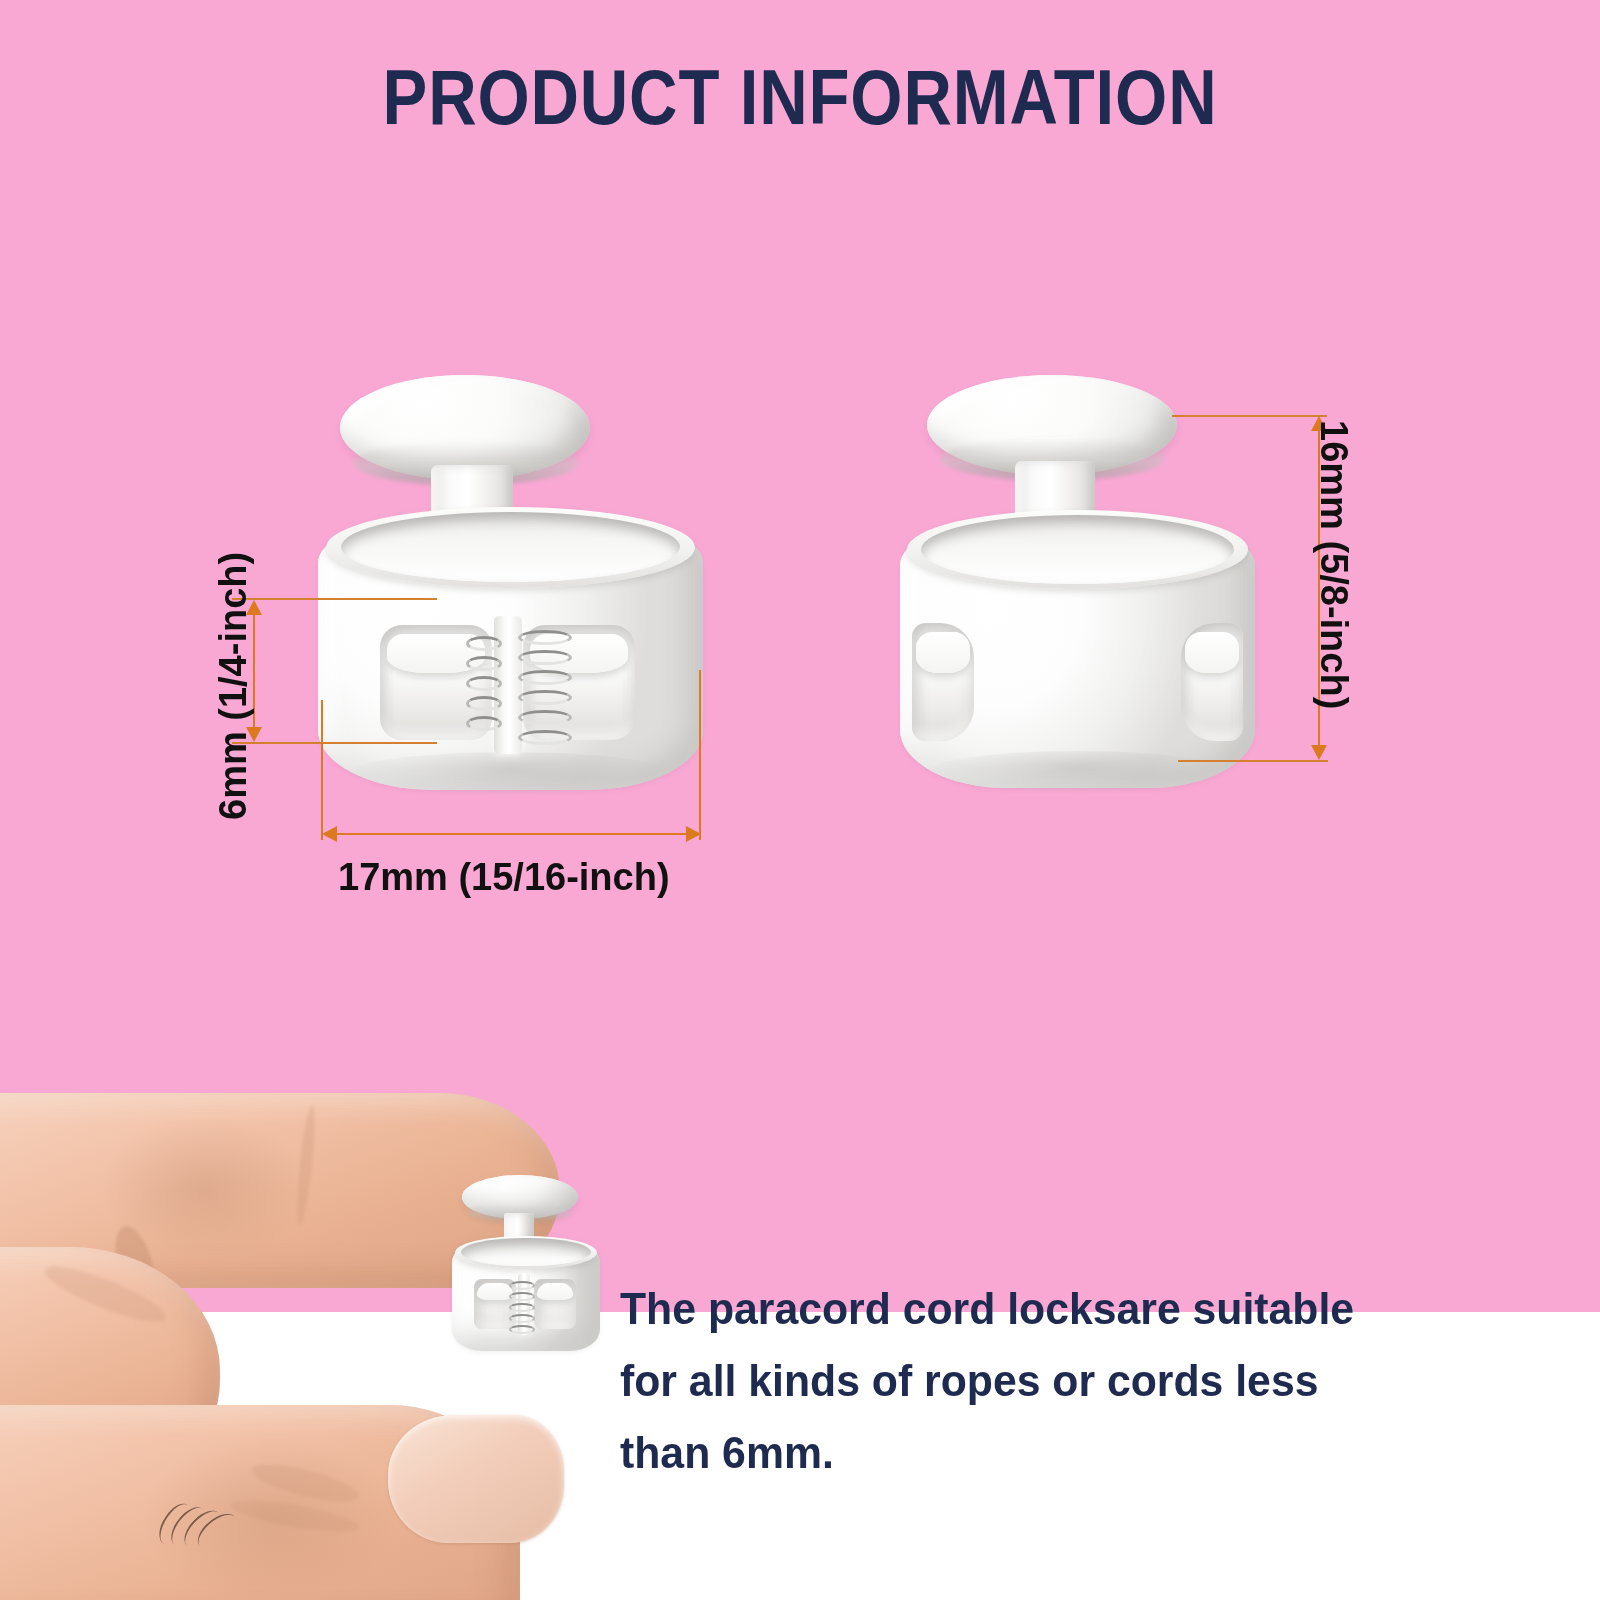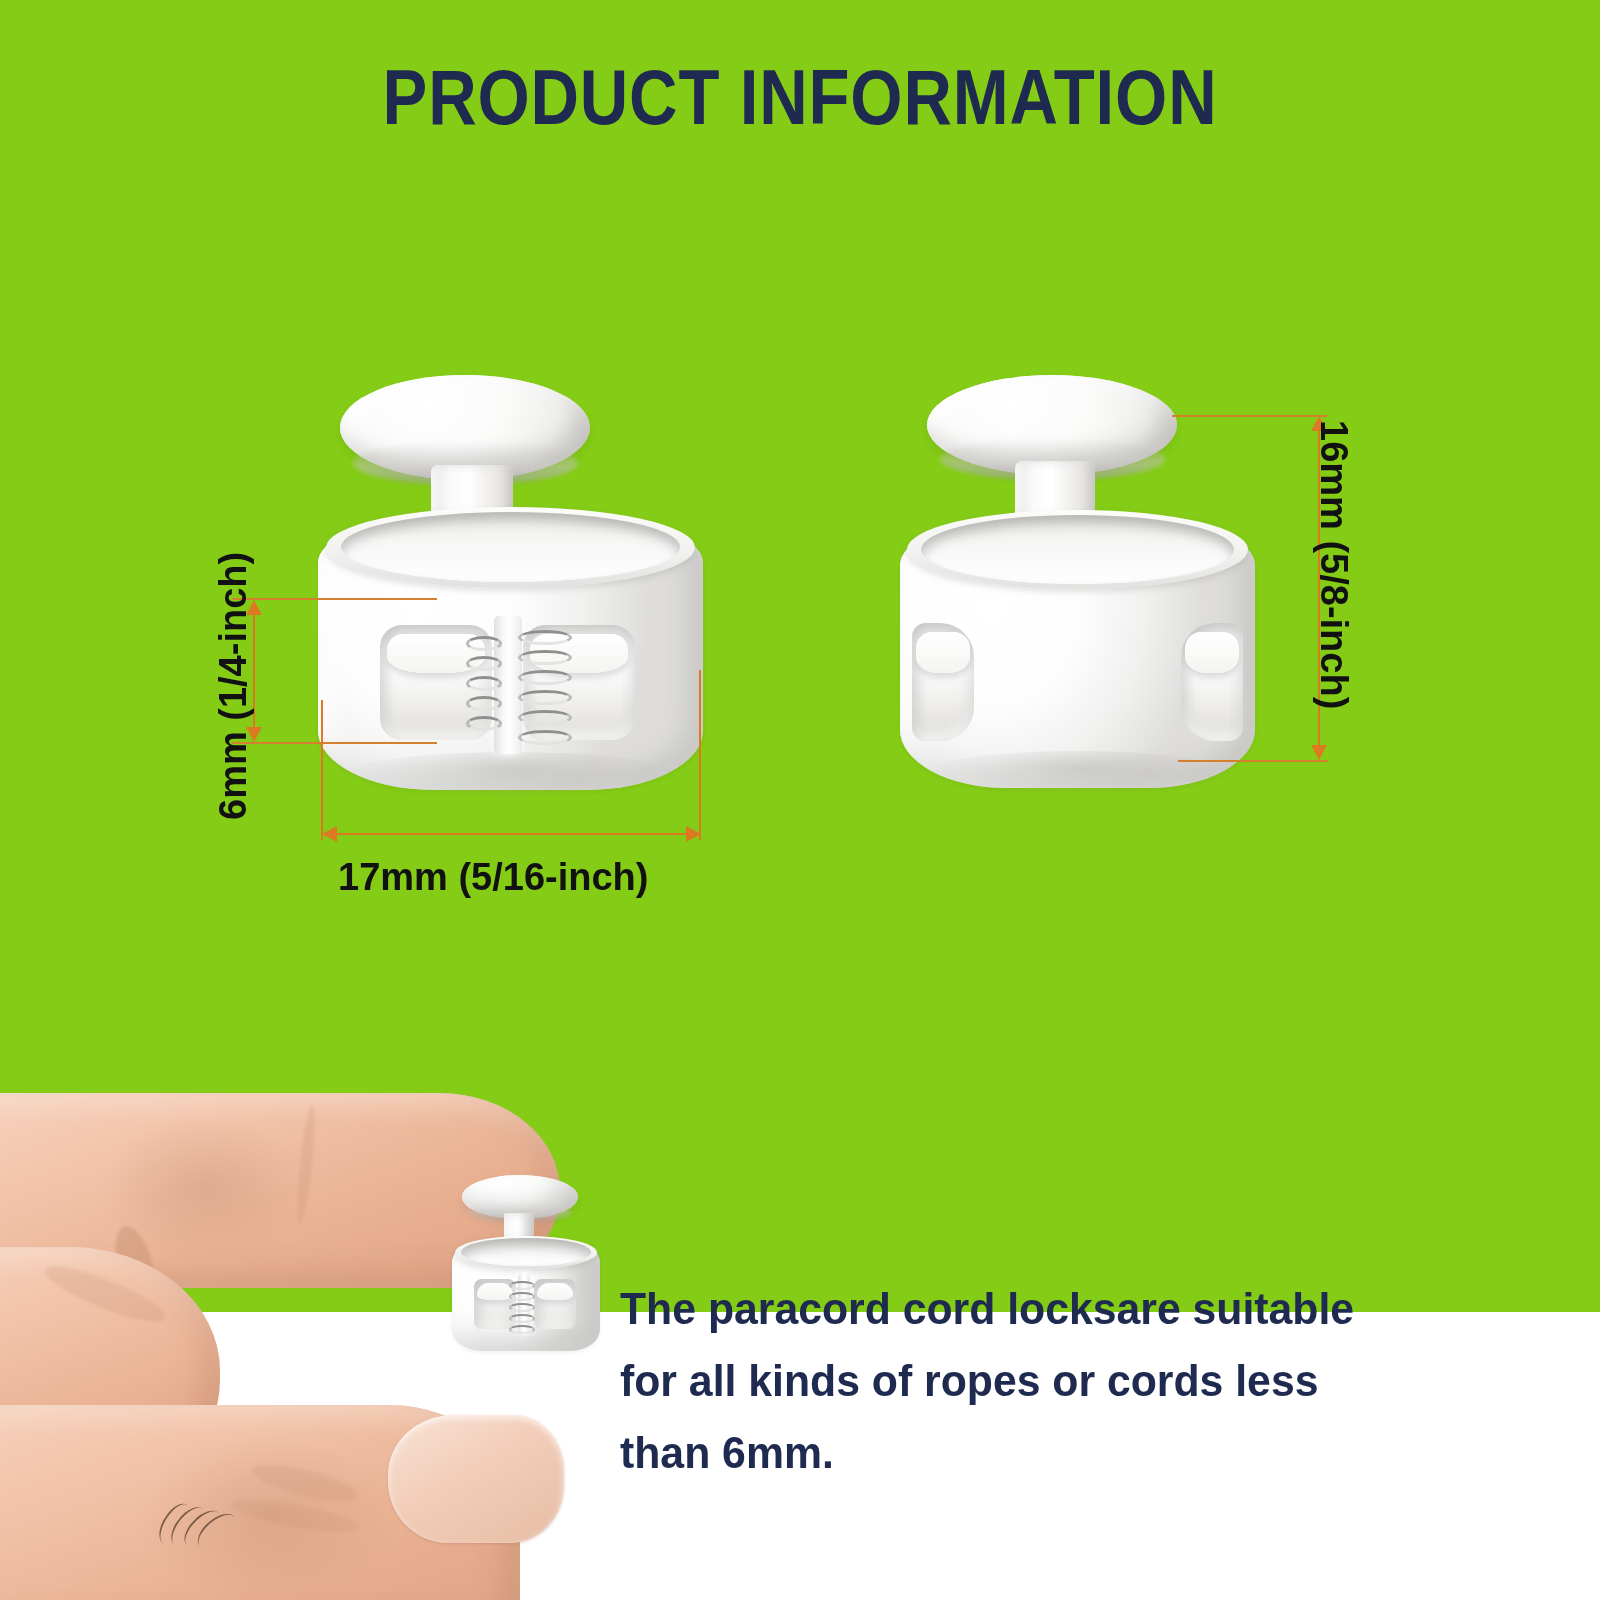--- a/index.html
+++ b/index.html
@@ -2,21 +2,21 @@
 <html><head>
 <meta charset="utf-8">
 <style>
   * { box-sizing: border-box; margin: 0; padding: 0; }
   html, body {
     width: 1600px; height: 1600px;
     background: #ffffff;
     font-family: "Liberation Sans", "DejaVu Sans", sans-serif;
     overflow: hidden;
   }
-  #page { position: relative; width: 1600px; height: 1312px; background: #84cc16; }
+  #page { position: relative; width: 1600px; height: 1312px; background: #f9a8d4; }
 
   
   .page-title {
     position: absolute;
     left: 0; top: 52px; width: 1600px;
     text-align: center;
     font-size: 78px;
     font-weight: 700;
     letter-spacing: 1px;
     color: #1e2a4f;
@@ -261,21 +261,21 @@
 
       <div class="dim-label rot-ccw" style="left:212px; top:490px;">6mm (1/4-inch)</div>
     </div>
 
     <div>
       <div class="ext" style="left:321px; top:370px; height:140px;"></div>
       <div class="ext" style="left:699px; top:340px; height:170px;"></div>
       <div class="dim-line dim-h" style="left:324px; top:503px; width:374px;"></div>
       <div class="arrowhead ah-left" style="left:322px; top:496px;"></div>
       <div class="arrowhead ah-right" style="left:686px; top:496px;"></div>
-      <div class="dim-label" style="left:338px; top:526px;">17mm (5/16-inch)</div>
+      <div class="dim-label" style="left:338px; top:526px;">17mm (15/16-inch)</div>
     </div>
 
     <div>
       <div class="leader" style="left:1172px; top:85px; width:155px;"></div>
       <div class="leader" style="left:1178px; top:430px; width:150px;"></div>
       <div class="dim-line dim-v" style="left:1318px; top:88px; height:340px;"></div>
       <div class="arrowhead ah-up" style="left:1311px; top:86px;"></div>
       <div class="arrowhead ah-down" style="left:1311px; top:415px;"></div>
       <div class="dim-label rot-cw" style="left:1355px; top:90px;">16mm (5/8-inch)</div>
     </div>

